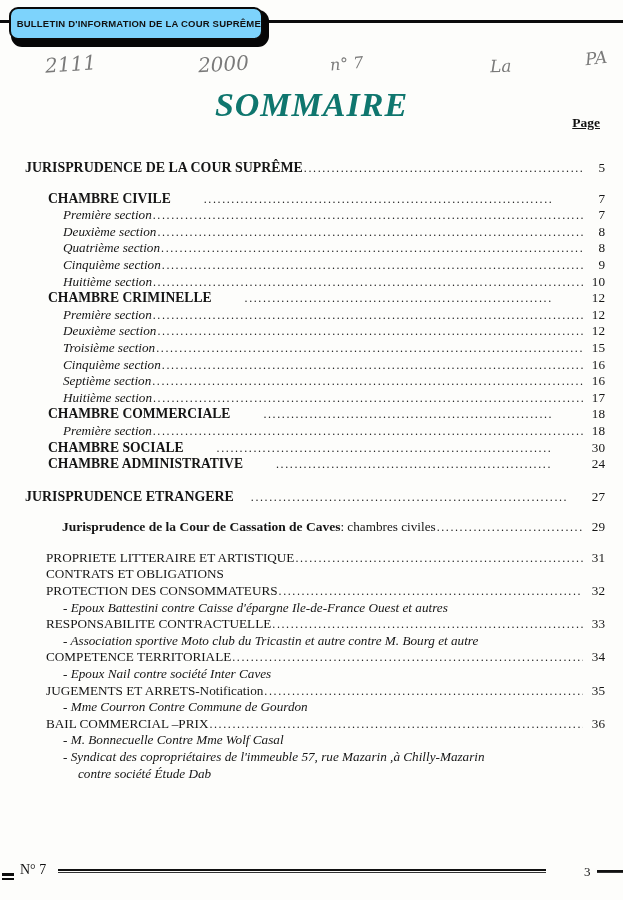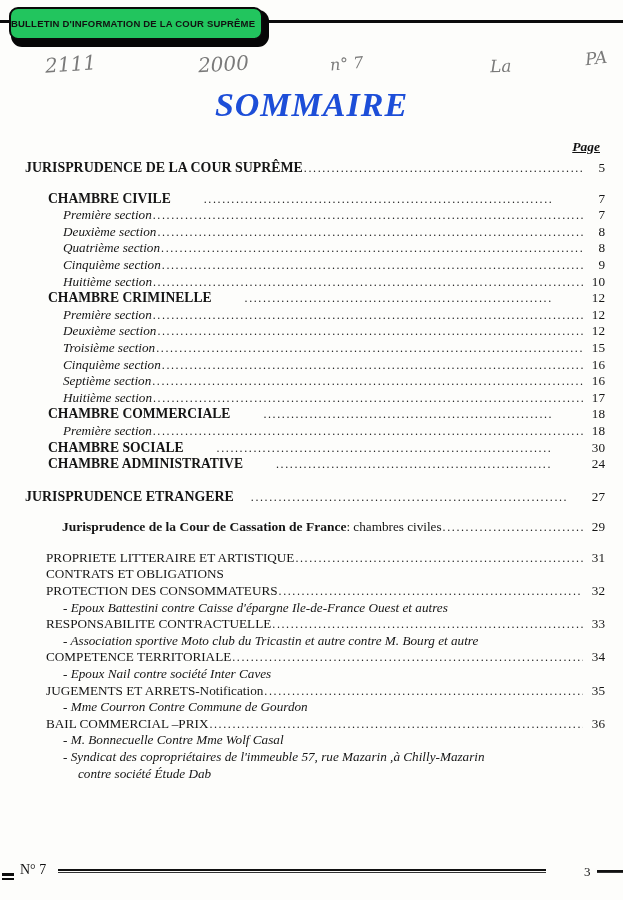--- a/index.html
+++ b/index.html
@@ -14,25 +14,25 @@
 
   
   .top-rule-left {
     position:absolute; left:0; top:20px; width:14px; height:3px; background:#0c0c0c;
   }
   .top-rule-right {
     position:absolute; left:260px; top:20px; width:363px; height:3px; background:#0c0c0c;
   }
   .banner-box {
     position:absolute; left:9px; top:7px; width:254px; height:33px;
-    background:#22c55e;
+    background:#7dd3fc;
     border:2px solid #0a0a0a;
     border-radius:9px;
     box-shadow:4px 5px 0 2px #060606;
-    display:flex; align-items:center; justify-content:flex-start;
+    display:flex; align-items:center; justify-content:flex-end;
   }
   .banner-box span {
     font-family:"Liberation Sans", sans-serif;
     font-size:9.5px; font-weight:700; letter-spacing:.2px; color:#111;
     white-space:nowrap;
   }
 
   
   .hw {
     position:absolute;
@@ -46,28 +46,27 @@
   .hw2 { left:198px; top:52px; font-size:20px; transform:rotate(-3deg); }
   .hw3 { left:330px; top:54px; font-size:16px; transform:rotate(-5deg); }
   .hw4 { left:490px; top:56px; font-size:17px; transform:rotate(-2deg); }
   .hw5 { left:585px; top:48px; font-size:17px; transform:rotate(-6deg); }
 
   
   .doc-title {
     position:absolute; left:0; top:86px; width:623px;
     text-align:center;
     font-size:34px; font-weight:700; font-style:italic;
-    letter-spacing:1px; color:#1d4ed8;
+    letter-spacing:1px; color:#0f766e;
   }
   .page-col-label {
-    position:absolute; right:23px; top:139px;
+    position:absolute; right:23px; top:115px;
     font-size:13.5px; font-weight:700;
     text-decoration:underline;
     color:#111;
-    font-style:italic;
   }
 
   
   .toc {
     position:absolute; left:25px; top:160px; width:580px;
   }
   .row {
     display:flex; align-items:baseline;
     line-height:16.6px; font-size:13.2px;
     white-space:nowrap;
@@ -230,21 +229,21 @@
       <span class="label">CHAMBRE  ADMINISTRATIVE</span>
       <span class="dots"></span>
       <span class="page">24</span>
     </div>
     <div class="row h1 gap-md">
       <span class="label">JURISPRUDENCE ETRANGERE</span>
       <span class="dots"></span>
       <span class="page">27</span>
     </div>
     <div class="row mixed gap-lg">
-      <span class="label">Jurisprudence de la Cour de Cassation de France</span>
+      <span class="label">Jurisprudence de la Cour de Cassation de Caves</span>
       <span class="label2">: chambres civiles</span>
       <span class="dots"></span>
       <span class="page">29</span>
     </div>
     <div class="row plain gap-lg">
       <span class="label">PROPRIETE LITTERAIRE ET ARTISTIQUE</span>
       <span class="dots"></span>
       <span class="page">31</span>
     </div>
     <div class="row plain">

